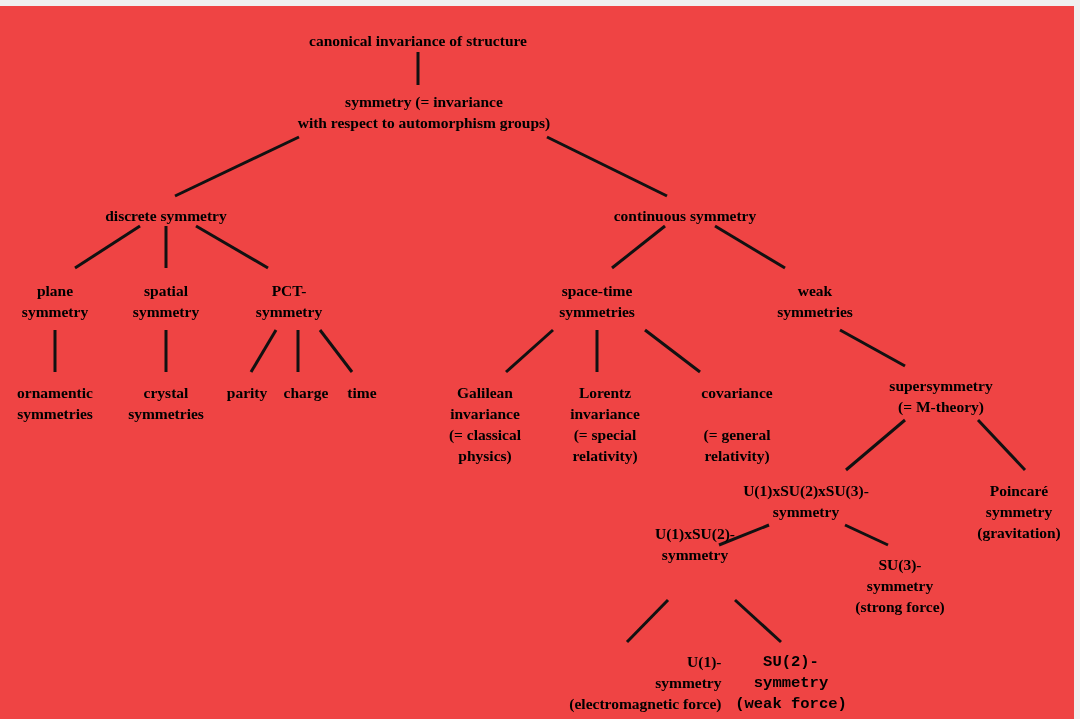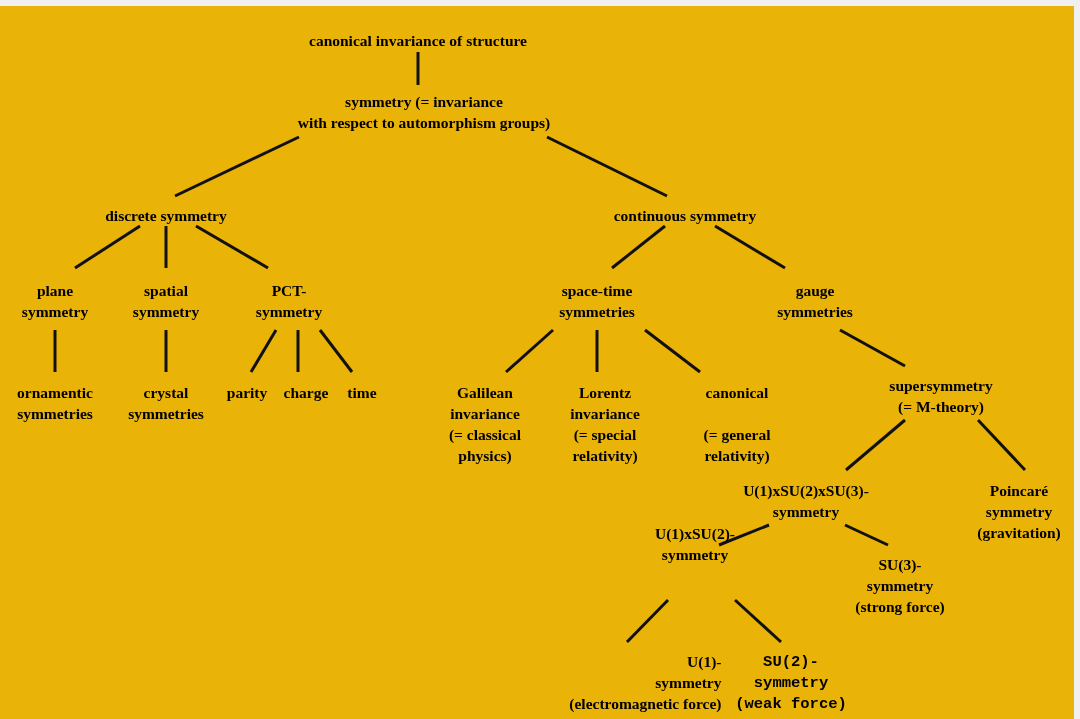--- a/index.html
+++ b/index.html
@@ -4,21 +4,21 @@
 <style>
   html, body {
     margin: 0;
     padding: 0;
     background: #ffffff;
   }
   #page {
     position: relative;
     width: 1080px;
     height: 719px;
-    background: #eab308;
+    background: #ef4444;
     font-family: "Liberation Serif", "DejaVu Serif", serif;
     overflow: hidden;
   }
   #page .topstrip {
     position: absolute;
     left: 0; top: 0;
     width: 1080px;
     height: 6px;
     background: #f0f0f0;
   }
@@ -92,31 +92,31 @@
 symmetry</div>
       <div class="node" style="left: 55px; top: 383px; width: 140px; color: rgb(0, 0, 0);">ornamentic
 symmetries</div>
       <div class="node" style="left: 166px; top: 383px; width: 140px; color: rgb(0, 0, 0);">crystal
 symmetries</div>
       <div class="node" style="left: 247px; top: 383px; width: 80px; color: rgb(0, 0, 0);">parity</div>
       <div class="node" style="left: 306px; top: 383px; width: 80px; color: rgb(0, 0, 0);">charge</div>
       <div class="node" style="left: 362px; top: 383px; width: 70px; color: rgb(0, 0, 0);">time</div>
       <div class="node" style="left: 597px; top: 281px; width: 160px; color: rgb(0, 0, 0);">space-time
 symmetries</div>
-      <div class="node" style="left: 815px; top: 281px; width: 160px; color: rgb(0, 0, 0);">gauge
+      <div class="node" style="left: 815px; top: 281px; width: 160px; color: rgb(0, 0, 0);">weak
 symmetries</div>
       <div class="node" style="left: 485px; top: 383px; width: 135px; color: rgb(0, 0, 0);">Galilean
 invariance
 (= classical
 physics)</div>
       <div class="node" style="left: 605px; top: 383px; width: 135px; color: rgb(0, 0, 0);">Lorentz
 invariance
 (= special
 relativity)</div>
-      <div class="node" style="left: 737px; top: 383px; width: 140px; color: rgb(0, 0, 0);">canonical
+      <div class="node" style="left: 737px; top: 383px; width: 140px; color: rgb(0, 0, 0);">covariance
 
 (= general
 relativity)</div>
       <div class="node" style="left: 941px; top: 376px; width: 175px; color: rgb(0, 0, 0);">supersymmetry
 (= M-theory)</div>
       <div class="node" style="left: 806px; top: 481px; width: 200px; color: rgb(0, 0, 0);">U(1)xSU(2)xSU(3)-
 symmetry</div>
       <div class="node" style="left: 1019px; top: 481px; width: 135px; color: rgb(0, 0, 0);">Poincaré
 symmetry
 (gravitation)</div>

